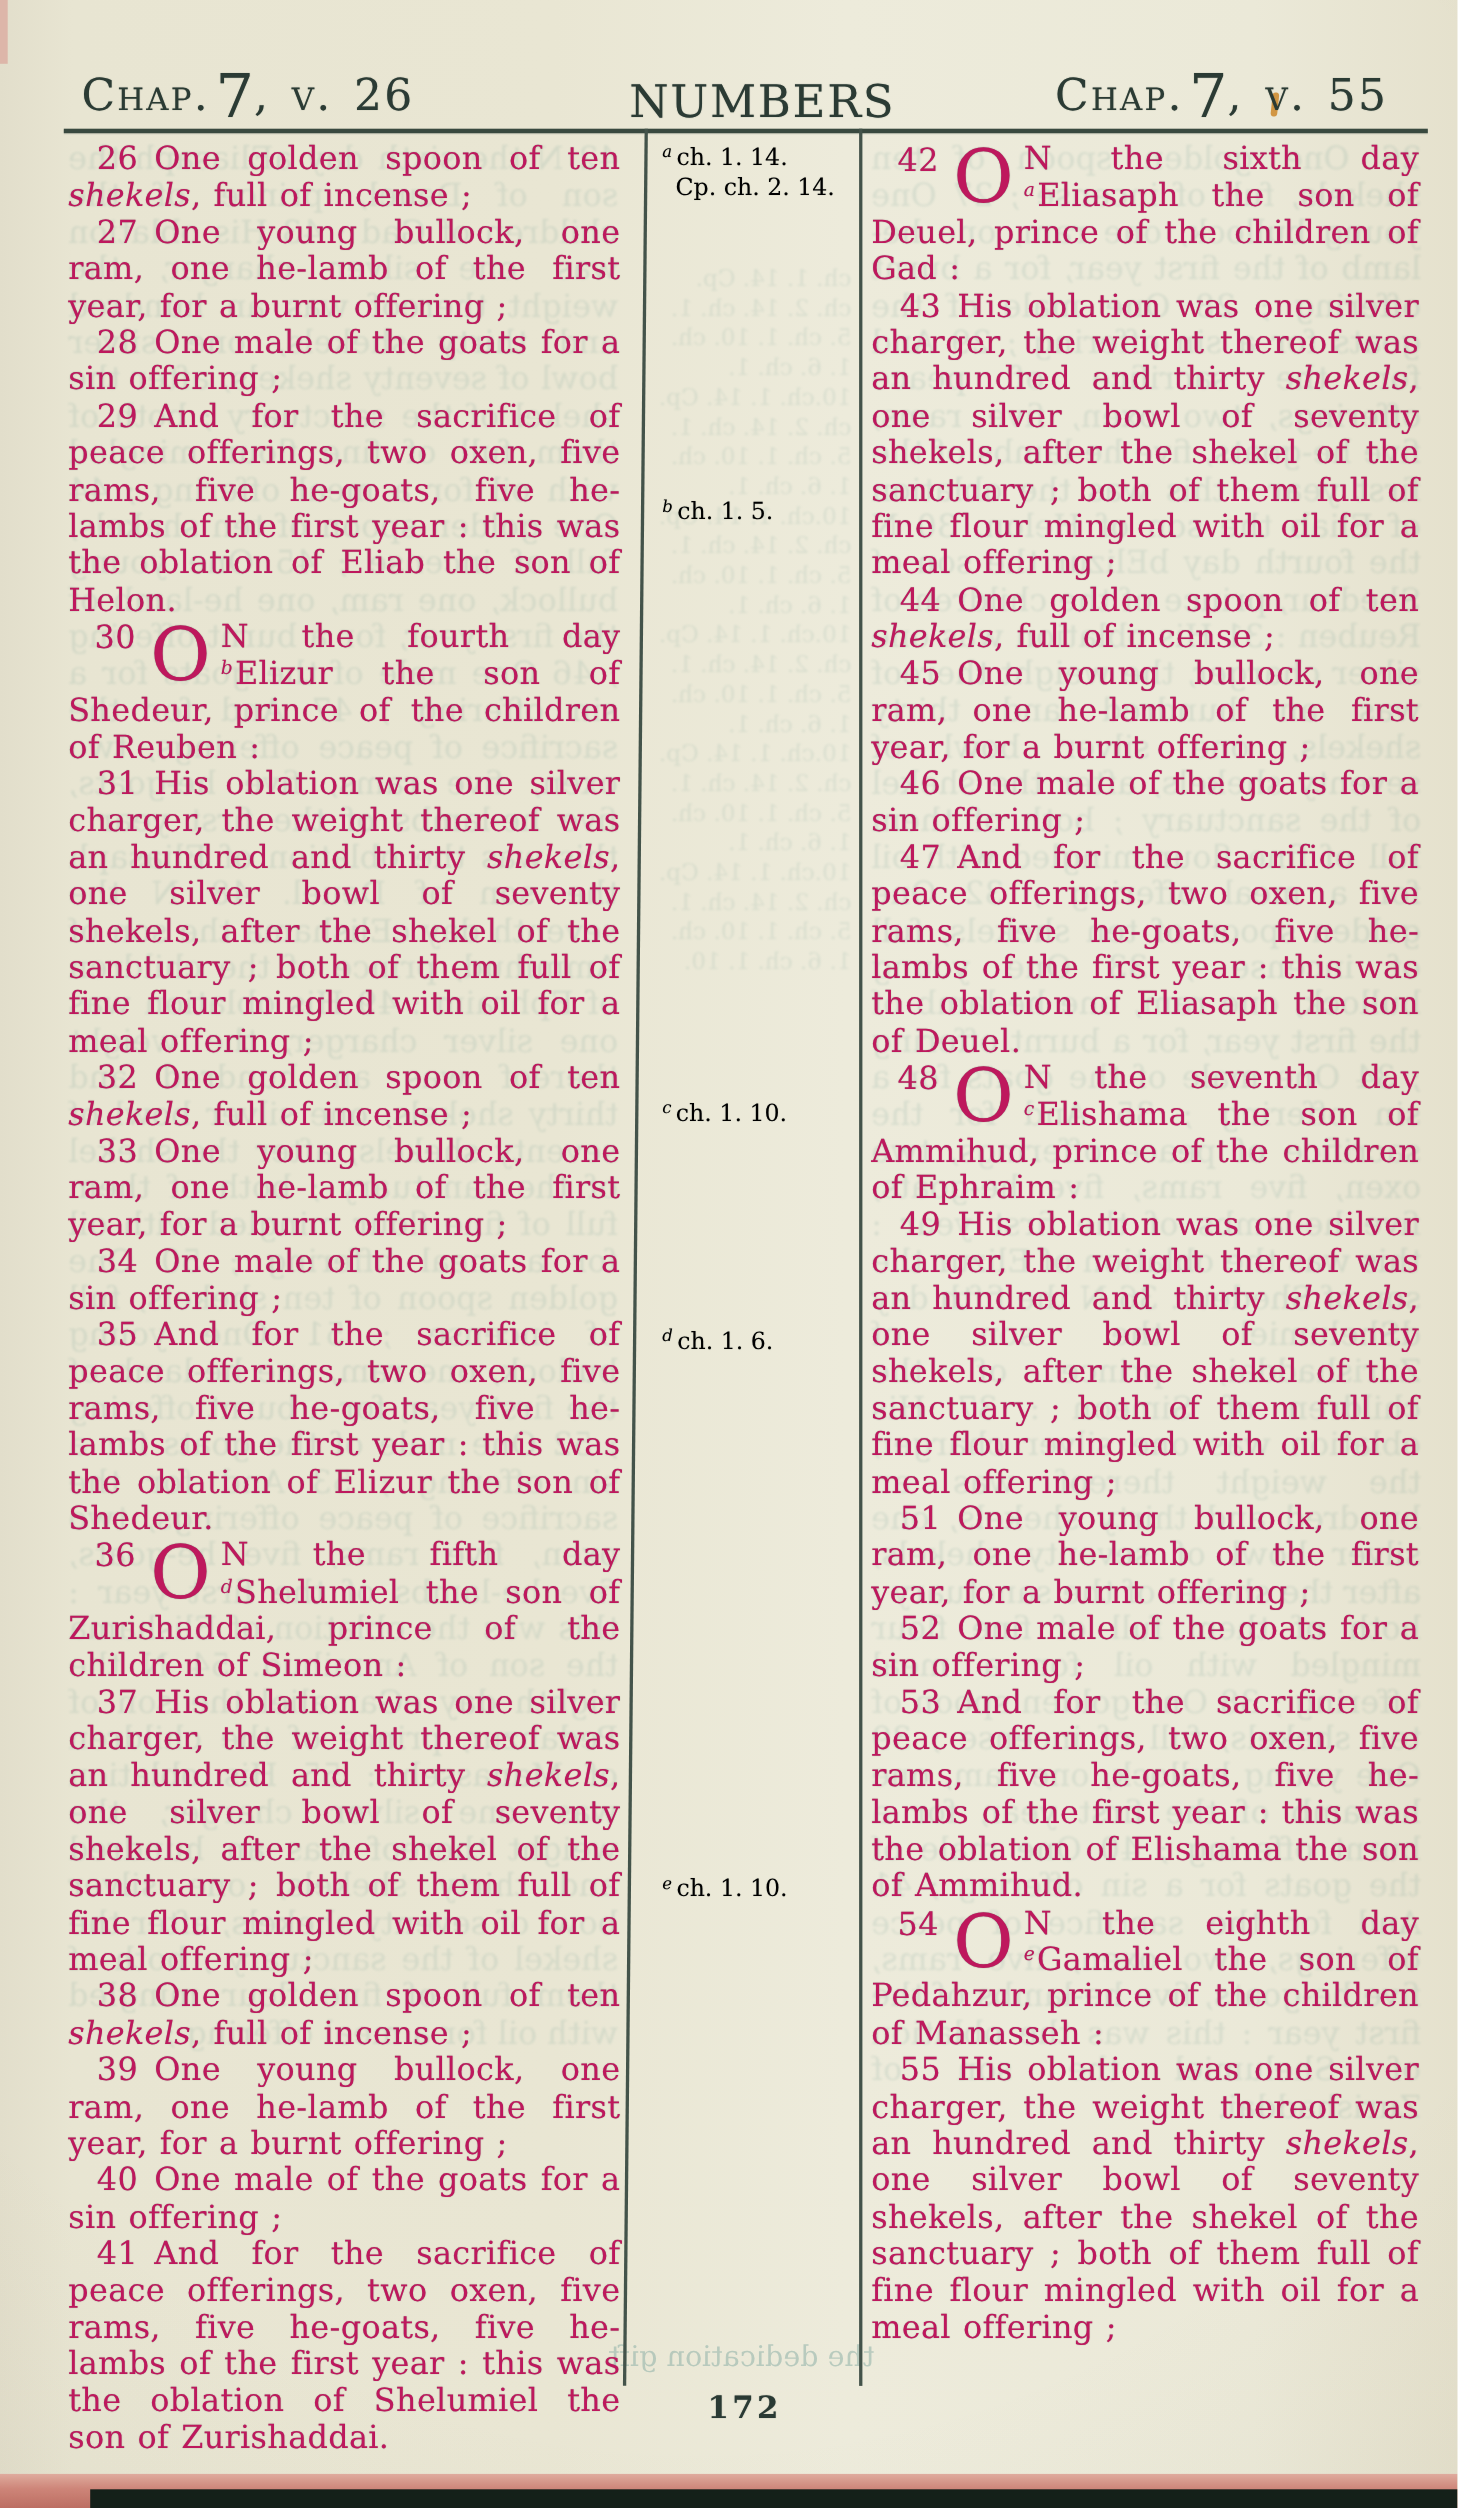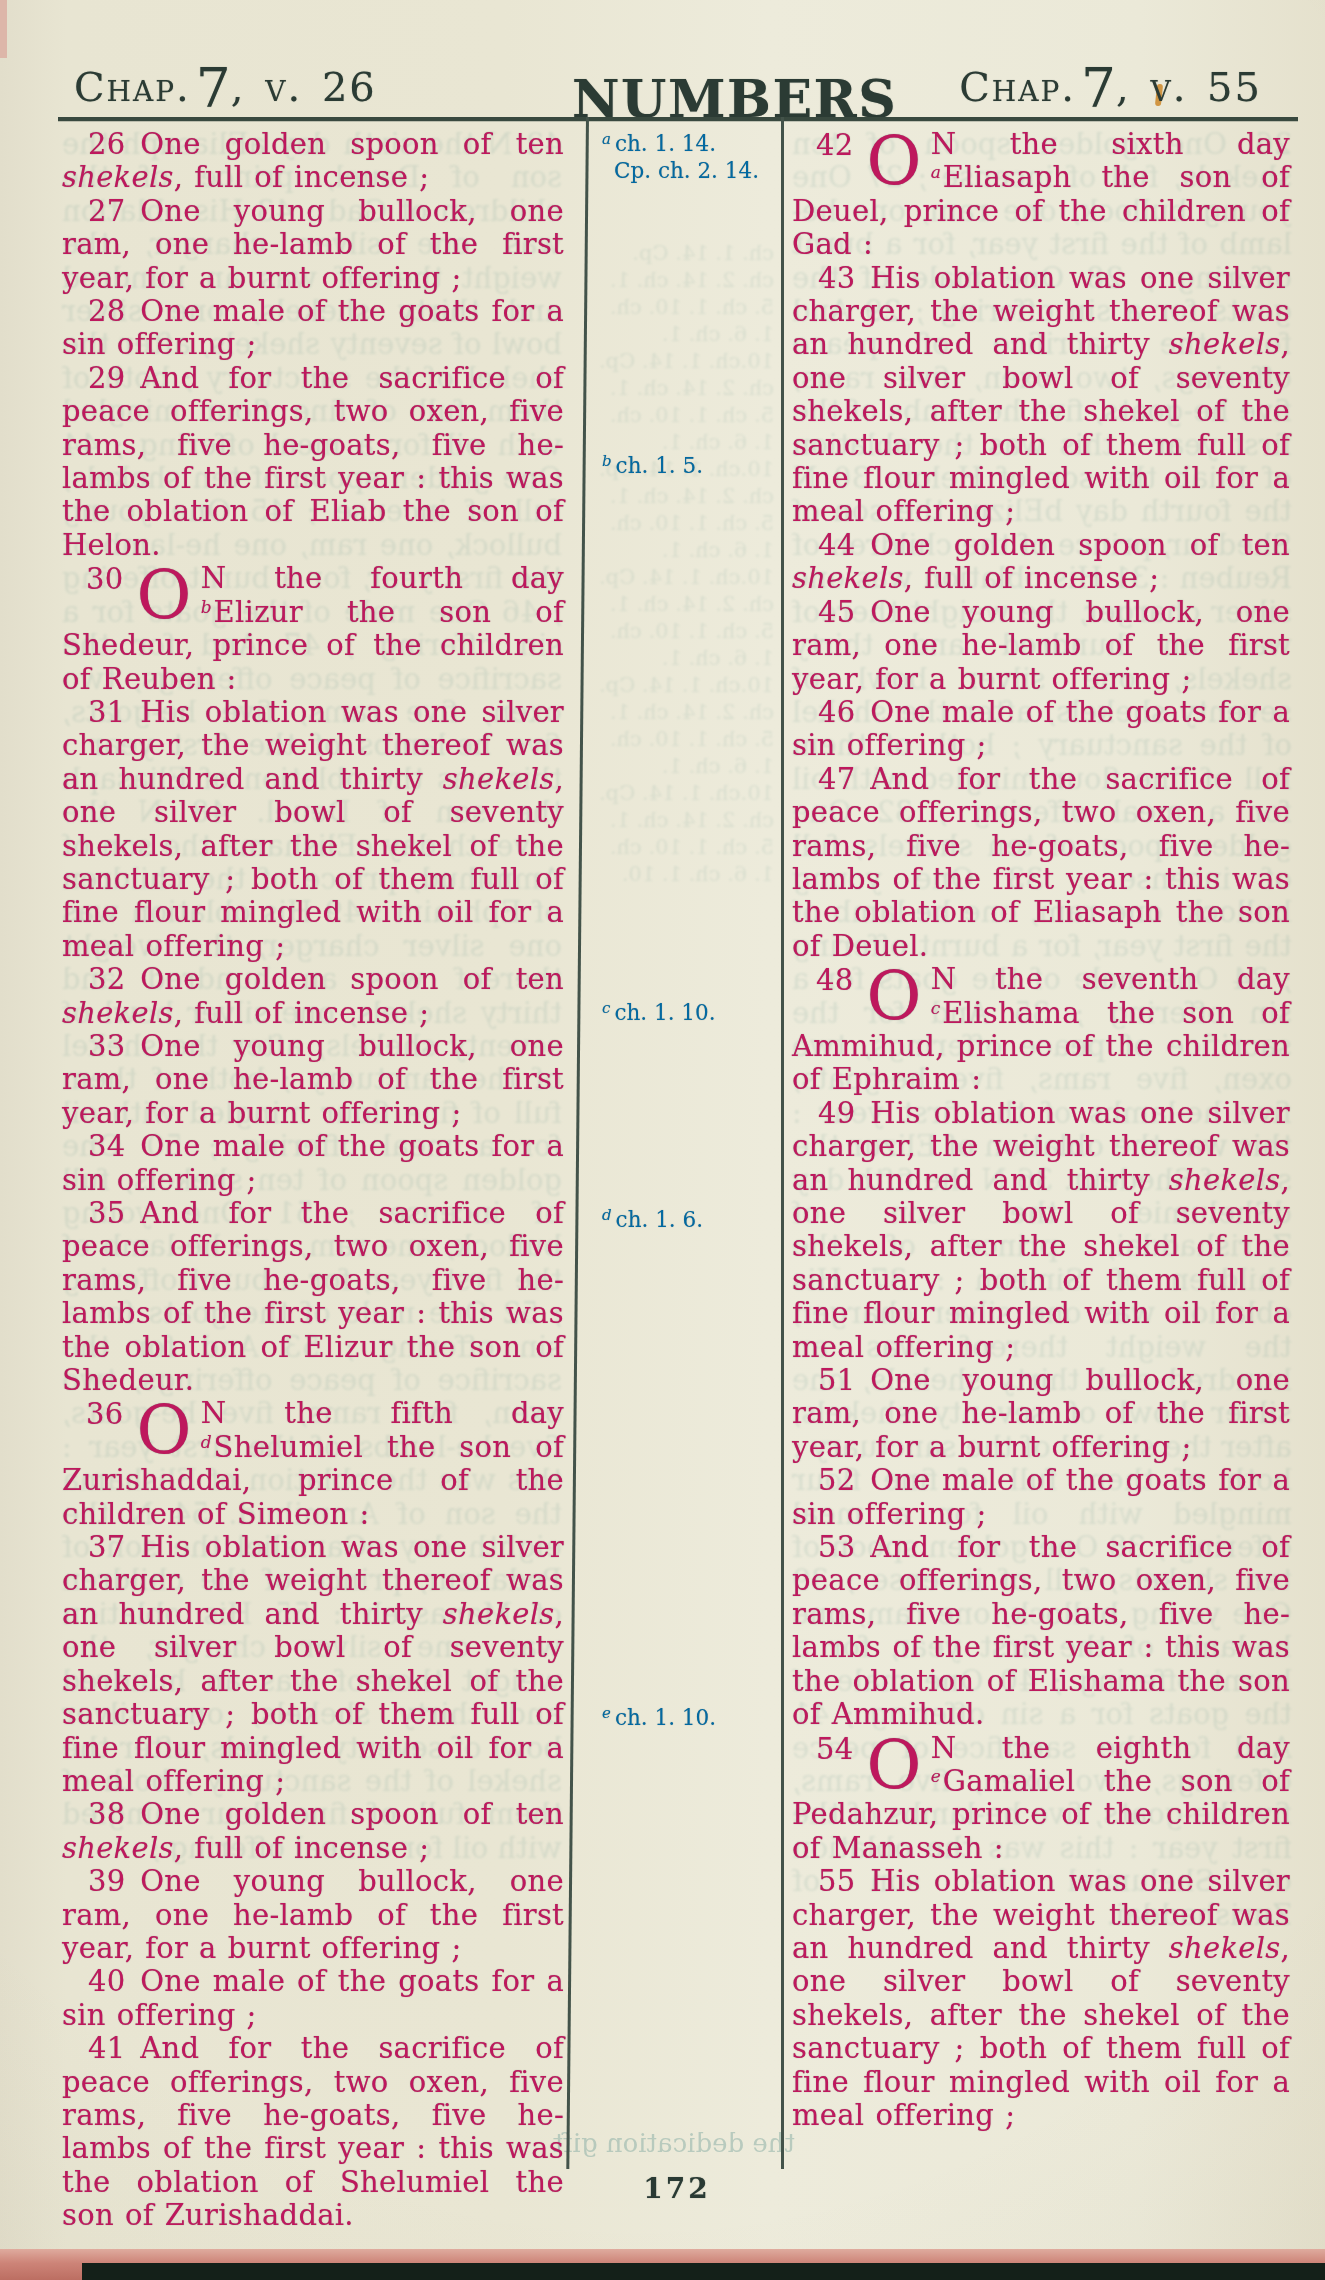--- a/index.html
+++ b/index.html
@@ -32,21 +32,21 @@
     font-size:26px;transform:scaleX(-1);color:#8fb1a8;opacity:.55;filter:blur(.6px);
     pointer-events:none;user-select:none;white-space:nowrap;}
   
   .rhead{position:absolute;top:64px;z-index:2;white-space:nowrap;color:#2b3b34;
     text-shadow:0 0 1px rgba(43,59,52,.45);}
   .header-left{left:74px;}
   .header-right{right:63px;text-align:right;}
   .hchap{font-variant:small-caps;font-size:40px;letter-spacing:2px;word-spacing:5px;}
   .hbig{font-size:55px;line-height:0;position:relative;top:6px;margin-left:5px;}
   .header-center{position:absolute;top:68px;left:572px;width:226px;text-align:right;z-index:2;
-    font-size:52px;font-weight:bold;letter-spacing:1.5px;color:#2b3b34;
+    font-size:41px;font-weight:normal;letter-spacing:1.5px;color:#2b3b34;
     text-shadow:0 0 1px rgba(43,59,52,.5);}
   .header-rule{position:absolute;top:117px;left:58px;width:1240px;height:4px;background:#39493f;z-index:2;
     box-shadow:0 1px 0 rgba(57,73,63,.25);}
   
   .rule-v{position:absolute;top:117px;width:3px;height:2052px;background:#43534a;z-index:2;}
   .rule-v-left{left:586px;transform:rotate(0.55deg);transform-origin:top center;}
   .rule-v-right{left:781px;}
   
   .col{position:absolute;top:128px;z-index:2;font-size:29px;line-height:33.4px;text-align:justify;
     color:#be185d;letter-spacing:.01em;word-spacing:1.5px;
@@ -56,21 +56,21 @@
   .verse{margin:0;text-indent:26px;}
   .verse.drop{text-indent:0;}
   .vnum{white-space:nowrap;}
   .drop .vnum{float:left;line-height:32px;margin:1px 13px 0 24px;}
   .dropcap{float:left;font-size:67px;line-height:60px;height:62px;margin:3px 9px 0 0;
     text-shadow:0 0 1px rgba(46,64,57,.6);}
   sup.ref{font-style:italic;font-size:17px;line-height:0;vertical-align:9px;margin-right:2px;letter-spacing:0;}
   em{font-style:italic;}
   
   #margin-refs{position:absolute;left:596px;top:117px;width:182px;height:2052px;z-index:2;}
-  .mref{position:absolute;left:6px;font-size:21.5px;line-height:27px;color:#0369a1;white-space:nowrap;
+  .mref{position:absolute;left:6px;font-size:21.5px;line-height:27px;color:#000000;white-space:nowrap;
     text-shadow:0 0 1px rgba(49,66,59,.4);}
   .mletter{font-style:italic;font-size:15px;line-height:0;vertical-align:7px;margin-right:4px;}
   .mline{display:block;padding-left:12px;}
   
   .pagenum{position:absolute;top:2172px;left:577px;width:200px;text-align:center;z-index:2;
     font-size:28px;font-weight:bold;letter-spacing:3px;color:#2a3a34;
     text-shadow:0 0 1px rgba(42,58,52,.5);}
 </style>
 </head>
 <body>

